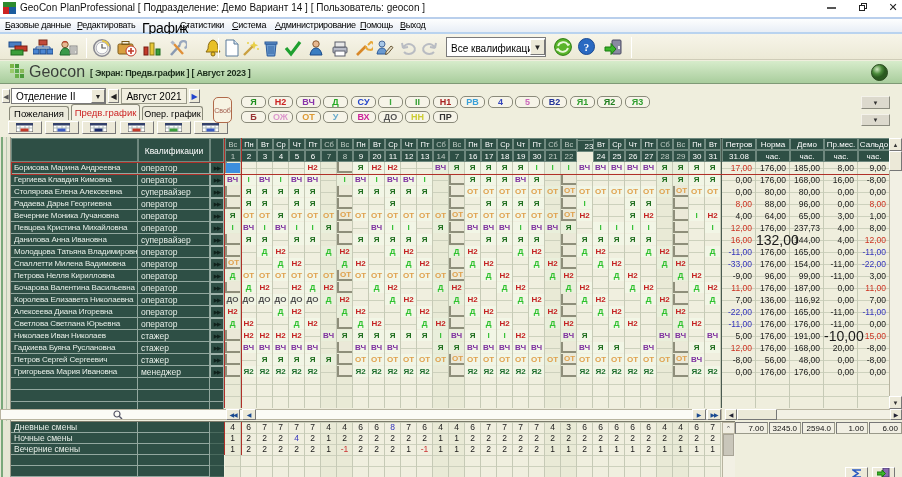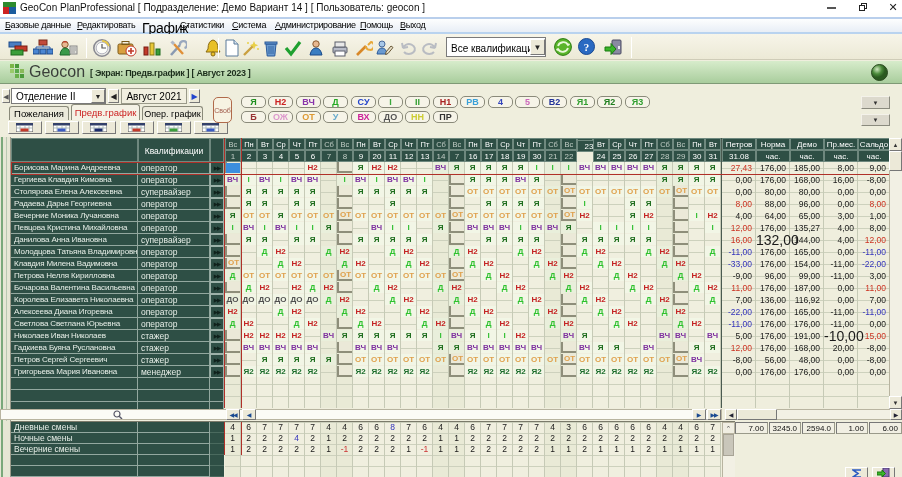--- a/index.html
+++ b/index.html
@@ -336,21 +336,21 @@
 <div class="a" style="left:210px;top:210px;width:14px;height:12px;background:#2e4f45;border:1px solid #9db2a9;color:#0f211b;font-size:5.5px;text-align:center;line-height:11px;letter-spacing:-1px">▶▶</div>
 <div class="a dg" style="left:11px;top:222px;width:127px;height:12px;border-bottom:1px solid #93a89f;border-right:1px solid #93a89f;color:#e8efe8;font-size:8px;line-height:12px;padding-left:3px;white-space:nowrap;overflow:hidden;letter-spacing:-0.15px">Певцова Кристина Михайловна</div>
 <div class="a dg" style="left:138px;top:222px;width:72px;height:12px;border-bottom:1px solid #93a89f;border-right:1px solid #93a89f;color:#e8efe8;font-size:8.5px;line-height:12px;padding-left:3px">оператор</div>
 <div class="a" style="left:210px;top:222px;width:14px;height:12px;background:#2e4f45;border:1px solid #9db2a9;color:#0f211b;font-size:5.5px;text-align:center;line-height:11px;letter-spacing:-1px">▶▶</div>
 <div class="a dg" style="left:11px;top:234px;width:127px;height:12px;border-bottom:1px solid #93a89f;border-right:1px solid #93a89f;color:#e8efe8;font-size:8px;line-height:12px;padding-left:3px;white-space:nowrap;overflow:hidden;letter-spacing:-0.15px">Данилова Анна Ивановна</div>
 <div class="a dg" style="left:138px;top:234px;width:72px;height:12px;border-bottom:1px solid #93a89f;border-right:1px solid #93a89f;color:#e8efe8;font-size:8.5px;line-height:12px;padding-left:3px">супервайзер</div>
 <div class="a" style="left:210px;top:234px;width:14px;height:12px;background:#2e4f45;border:1px solid #9db2a9;color:#0f211b;font-size:5.5px;text-align:center;line-height:11px;letter-spacing:-1px">▶▶</div>
 <div class="a dg" style="left:11px;top:246px;width:127px;height:12px;border-bottom:1px solid #93a89f;border-right:1px solid #93a89f;color:#e8efe8;font-size:8px;line-height:12px;padding-left:3px;white-space:nowrap;overflow:hidden;letter-spacing:-0.15px">Молодцова Татьяна Владимировна</div>
 <div class="a dg" style="left:138px;top:246px;width:72px;height:12px;border-bottom:1px solid #93a89f;border-right:1px solid #93a89f;color:#e8efe8;font-size:8.5px;line-height:12px;padding-left:3px">оператор</div>
 <div class="a" style="left:210px;top:246px;width:14px;height:12px;background:#2e4f45;border:1px solid #9db2a9;color:#0f211b;font-size:5.5px;text-align:center;line-height:11px;letter-spacing:-1px">▶▶</div>
-<div class="a dg" style="left:11px;top:258px;width:127px;height:12px;border-bottom:1px solid #93a89f;border-right:1px solid #93a89f;color:#e8efe8;font-size:8px;line-height:12px;padding-left:3px;white-space:nowrap;overflow:hidden;letter-spacing:-0.15px">Клавдия Милена Вадимовна</div>
+<div class="a dg" style="left:11px;top:258px;width:127px;height:12px;border-bottom:1px solid #93a89f;border-right:1px solid #93a89f;color:#e8efe8;font-size:8px;line-height:12px;padding-left:3px;white-space:nowrap;overflow:hidden;letter-spacing:-0.15px">Спаллетти Милена Вадимовна</div>
 <div class="a dg" style="left:138px;top:258px;width:72px;height:12px;border-bottom:1px solid #93a89f;border-right:1px solid #93a89f;color:#e8efe8;font-size:8.5px;line-height:12px;padding-left:3px">оператор</div>
 <div class="a" style="left:210px;top:258px;width:14px;height:12px;background:#2e4f45;border:1px solid #9db2a9;color:#0f211b;font-size:5.5px;text-align:center;line-height:11px;letter-spacing:-1px">▶▶</div>
 <div class="a dg" style="left:11px;top:270px;width:127px;height:12px;border-bottom:1px solid #93a89f;border-right:1px solid #93a89f;color:#e8efe8;font-size:8px;line-height:12px;padding-left:3px;white-space:nowrap;overflow:hidden;letter-spacing:-0.15px">Петрова Нелля Кирилловна</div>
 <div class="a dg" style="left:138px;top:270px;width:72px;height:12px;border-bottom:1px solid #93a89f;border-right:1px solid #93a89f;color:#e8efe8;font-size:8.5px;line-height:12px;padding-left:3px">оператор</div>
 <div class="a" style="left:210px;top:270px;width:14px;height:12px;background:#2e4f45;border:1px solid #9db2a9;color:#0f211b;font-size:5.5px;text-align:center;line-height:11px;letter-spacing:-1px">▶▶</div>
 <div class="a dg" style="left:11px;top:282px;width:127px;height:12px;border-bottom:1px solid #93a89f;border-right:1px solid #93a89f;color:#e8efe8;font-size:8px;line-height:12px;padding-left:3px;white-space:nowrap;overflow:hidden;letter-spacing:-0.15px">Бочарова Валентина Васильевна</div>
 <div class="a dg" style="left:138px;top:282px;width:72px;height:12px;border-bottom:1px solid #93a89f;border-right:1px solid #93a89f;color:#e8efe8;font-size:8.5px;line-height:12px;padding-left:3px">оператор</div>
 <div class="a" style="left:210px;top:282px;width:14px;height:12px;background:#2e4f45;border:1px solid #9db2a9;color:#0f211b;font-size:5.5px;text-align:center;line-height:11px;letter-spacing:-1px">▶▶</div>
 <div class="a dg" style="left:11px;top:294px;width:127px;height:12px;border-bottom:1px solid #93a89f;border-right:1px solid #93a89f;color:#e8efe8;font-size:8px;line-height:12px;padding-left:3px;white-space:nowrap;overflow:hidden;letter-spacing:-0.15px">Королева Елизавета Николаевна</div>
 <div class="a dg" style="left:138px;top:294px;width:72px;height:12px;border-bottom:1px solid #93a89f;border-right:1px solid #93a89f;color:#e8efe8;font-size:8.5px;line-height:12px;padding-left:3px">оператор</div>
@@ -412,21 +412,21 @@
 <div class="cell" style="left:561px;top:162px;width:15px;height:11px;background:#e9efdb;color:#35c035">I</div>
 <div class="cell" style="left:577px;top:162px;width:15px;height:11px;background:#f2f6e6;color:#7d2f9f">ВЧ</div>
 <div class="cell" style="left:593px;top:162px;width:15px;height:11px;background:#f2f6e6;color:#7d2f9f">ВЧ</div>
 <div class="cell" style="left:609px;top:162px;width:15px;height:11px;background:#f2f6e6;color:#7d2f9f">ВЧ</div>
 <div class="cell" style="left:625px;top:162px;width:15px;height:11px;background:#f2f6e6;color:#7d2f9f">ВЧ</div>
 <div class="cell" style="left:641px;top:162px;width:15px;height:11px;background:#f2f6e6;color:#7d2f9f">ВЧ</div>
 <div class="cell" style="left:657px;top:162px;width:15px;height:11px;background:#e9efdb;color:#1a6b1a">Я</div>
 <div class="cell" style="left:673px;top:162px;width:15px;height:11px;background:#e9efdb;color:#1a6b1a">Я</div>
 <div class="cell" style="left:689px;top:162px;width:15px;height:11px;background:#f2f6e6;color:#1a6b1a">Я</div>
 <div class="cell" style="left:705px;top:162px;width:15px;height:11px;background:#f2f6e6;color:#1a6b1a">Я</div>
-<div class="a" style="left:722px;top:162px;width:30px;height:12px;color:#cc3322;font-size:8.5px;text-align:right;line-height:12px">27,43</div>
+<div class="a" style="left:722px;top:162px;width:30px;height:12px;color:#cc3322;font-size:8.5px;text-align:right;line-height:12px">17,00</div>
 <div class="a" style="left:756px;top:162px;width:30px;height:12px;color:#1a1a1a;font-size:8.5px;text-align:right;line-height:12px">176,00</div>
 <div class="a" style="left:790px;top:162px;width:30px;height:12px;color:#1a1a1a;font-size:8.5px;text-align:right;line-height:12px">185,00</div>
 <div class="a" style="left:824px;top:162px;width:30px;height:12px;color:#1a1a1a;font-size:8.5px;text-align:right;line-height:12px">8,00</div>
 <div class="a" style="left:858px;top:162px;width:28px;height:12px;color:#1a1a1a;font-size:8.5px;text-align:right;line-height:12px">9,00</div>
 <div class="cell" style="left:225px;top:174px;width:15px;height:11px;background:#e9efdb;color:#7d2f9f">ВЧ</div>
 <div class="cell" style="left:241px;top:174px;width:15px;height:11px;background:#f2f6e6;color:#35c035">I</div>
 <div class="cell" style="left:257px;top:174px;width:15px;height:11px;background:#f2f6e6;color:#7d2f9f">ВЧ</div>
 <div class="cell" style="left:273px;top:174px;width:15px;height:11px;background:#f2f6e6;color:#35c035">I</div>
 <div class="cell" style="left:289px;top:174px;width:15px;height:11px;background:#f2f6e6;color:#7d2f9f">ВЧ</div>
 <div class="cell" style="left:305px;top:174px;width:15px;height:11px;background:#f2f6e6;color:#7d2f9f">ВЧ</div>
@@ -562,21 +562,21 @@
 <div class="cell" style="left:545px;top:222px;width:15px;height:11px;background:#e9efdb;color:#7d2f9f">ВЧ</div>
 <div class="cell" style="left:561px;top:222px;width:15px;height:11px;background:#e9efdb;color:#1a6b1a">Я</div>
 <div class="cell" style="left:593px;top:222px;width:15px;height:11px;background:#f2f6e6;color:#35c035">I</div>
 <div class="cell" style="left:609px;top:222px;width:15px;height:11px;background:#f2f6e6;color:#35c035">I</div>
 <div class="cell" style="left:625px;top:222px;width:15px;height:11px;background:#f2f6e6;color:#35c035">I</div>
 <div class="cell" style="left:641px;top:222px;width:15px;height:11px;background:#f2f6e6;color:#35c035">I</div>
 <div class="a" style="left:673px;top:222px;width:15px;height:11px;background:#ebe9d8;border-left:2px solid #8e8e7a;border-bottom:2px solid #8e8e7a;"></div>
 <div class="cell" style="left:705px;top:222px;width:15px;height:11px;background:#f2f6e6;color:#35c035">I</div>
 <div class="a" style="left:722px;top:222px;width:30px;height:12px;color:#cc3322;font-size:8.5px;text-align:right;line-height:12px">12,00</div>
 <div class="a" style="left:756px;top:222px;width:30px;height:12px;color:#1a1a1a;font-size:8.5px;text-align:right;line-height:12px">176,00</div>
-<div class="a" style="left:790px;top:222px;width:30px;height:12px;color:#1a1a1a;font-size:8.5px;text-align:right;line-height:12px">135,27</div>
+<div class="a" style="left:790px;top:222px;width:30px;height:12px;color:#1a1a1a;font-size:8.5px;text-align:right;line-height:12px">237,73</div>
 <div class="a" style="left:824px;top:222px;width:30px;height:12px;color:#1a1a1a;font-size:8.5px;text-align:right;line-height:12px">4,00</div>
 <div class="a" style="left:858px;top:222px;width:28px;height:12px;color:#1a1a1a;font-size:8.5px;text-align:right;line-height:12px">8,00</div>
 <div class="a" style="left:225px;top:234px;width:15px;height:11px;background:#ebe9d8;border-left:2px solid #8e8e7a;border-bottom:2px solid #8e8e7a;"></div>
 <div class="cell" style="left:241px;top:234px;width:15px;height:11px;background:#f2f6e6;color:#1a6b1a">Я</div>
 <div class="cell" style="left:257px;top:234px;width:15px;height:11px;background:#f2f6e6;color:#1a6b1a">Я</div>
 <div class="cell" style="left:289px;top:234px;width:15px;height:11px;background:#f2f6e6;color:#1a6b1a">Я</div>
 <div class="cell" style="left:305px;top:234px;width:15px;height:11px;background:#f2f6e6;color:#1a6b1a">Я</div>
 <div class="a" style="left:337px;top:234px;width:15px;height:11px;background:#ebe9d8;border-left:2px solid #8e8e7a;border-bottom:2px solid #8e8e7a;"></div>
 <div class="cell" style="left:353px;top:234px;width:15px;height:11px;background:#f2f6e6;color:#1a6b1a">Я</div>
 <div class="cell" style="left:369px;top:234px;width:15px;height:11px;background:#f2f6e6;color:#1a6b1a">Я</div>

